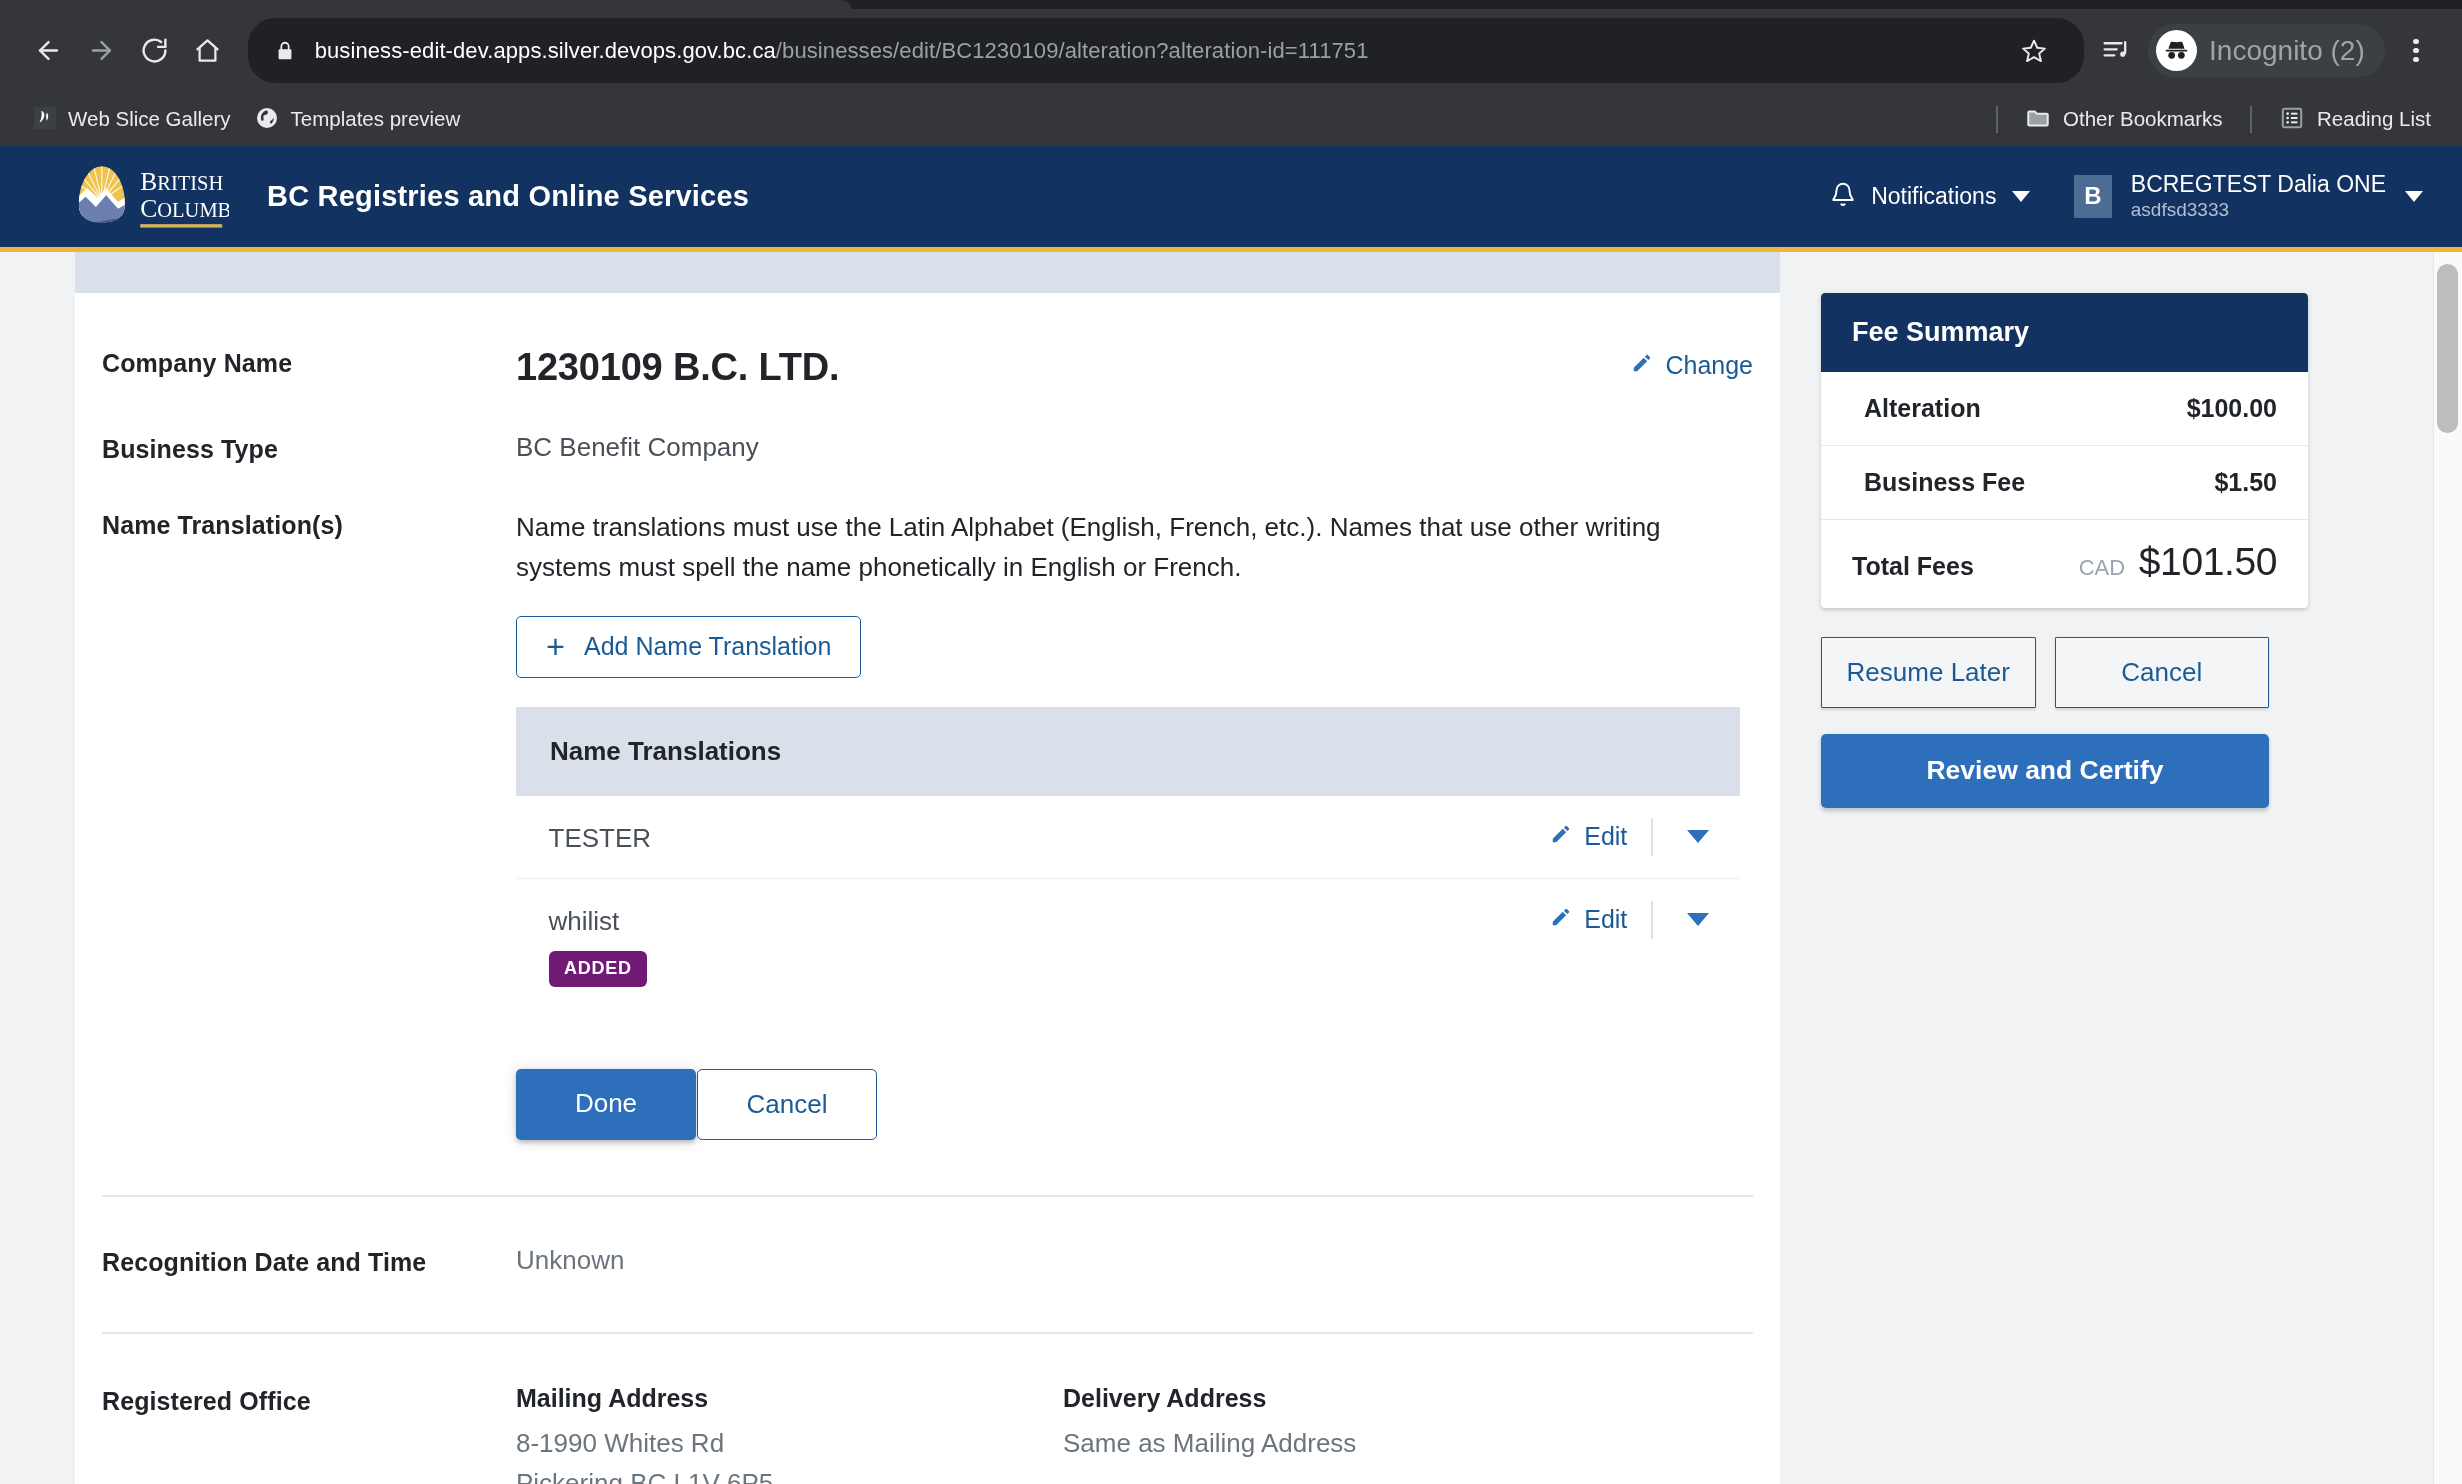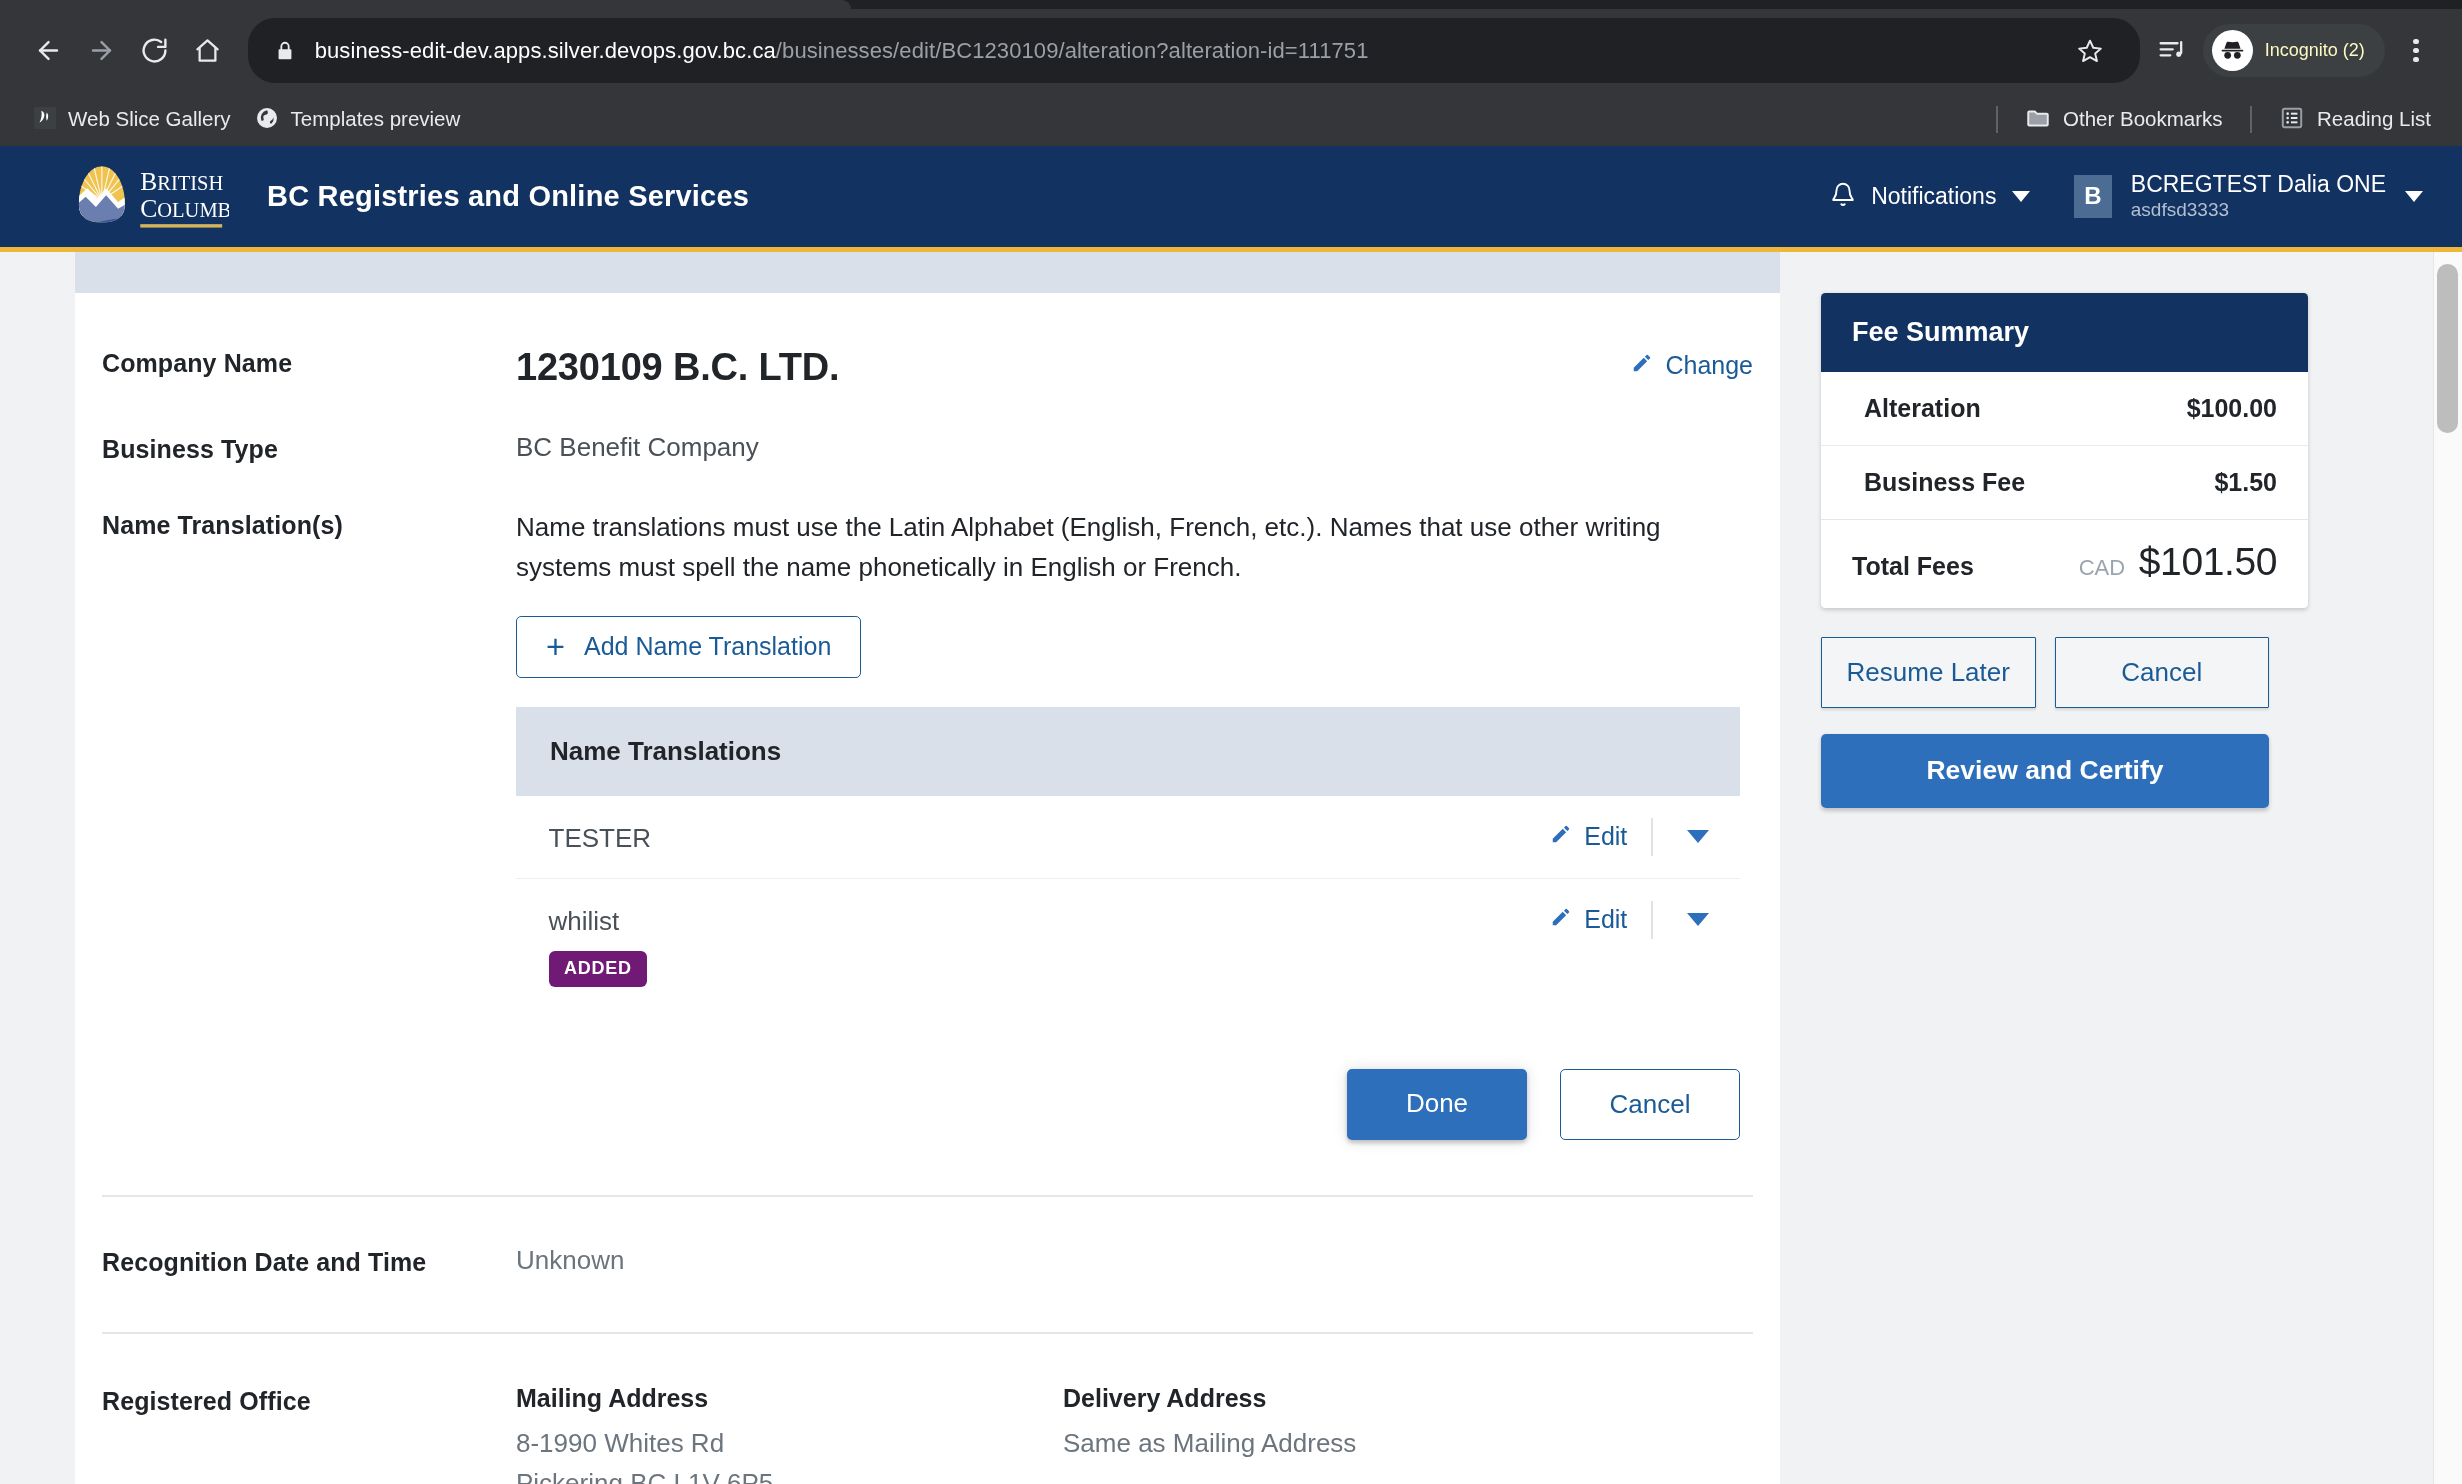--- a/index.html
+++ b/index.html
@@ -76,21 +76,21 @@
     padding: 0 20.5px 0 8.5px;
     gap: 12px;
     margin-left: 5.1px;
     flex: 0 0 auto;
   }
   .incognito-avatar {
     width: 41px; height: 41px; border-radius: 50%;
     background: #ffffff;
     display: flex; align-items: center; justify-content: center;
   }
-  .incognito-label { color: #fef9c3; font-size: 18px; white-space: nowrap; }
+  .incognito-label { color: #a3a3a3; font-size: 28px; white-space: nowrap; }
   .kebab { width: 48px; height: 53px; display: flex; align-items: center; justify-content: center; flex-direction: column; gap: 4.3px; flex:0 0 auto; margin-left: 6.8px;}
   .kebab i { width: 5.1px; height: 5.1px; border-radius: 50%; background: #e8eaed; display: block;}
 
   
   .bookmarks-bar {
     height: 53px;
     background: #35363a;
     display: flex;
     align-items: center;
     padding: 0 19px 0 22px;
@@ -265,21 +265,21 @@
     background: #701a75;
     color: #ffffff;
     font-size: 18px;
     font-weight: 700;
     letter-spacing: 0.8px;
     padding: 7.7px 15.4px;
     border-radius: 6px;
   }
 
   .form-actions {
-    display: flex; justify-content: flex-end; gap: 33px;
+    display: flex; gap: 1px;
     width: 1224px;
     margin-top: 60px;
   }
   .btn {
     font-size: 26px;
     border-radius: 5.1px;
     padding: 19px 0;
     text-align: center;
     white-space: nowrap;
   }

